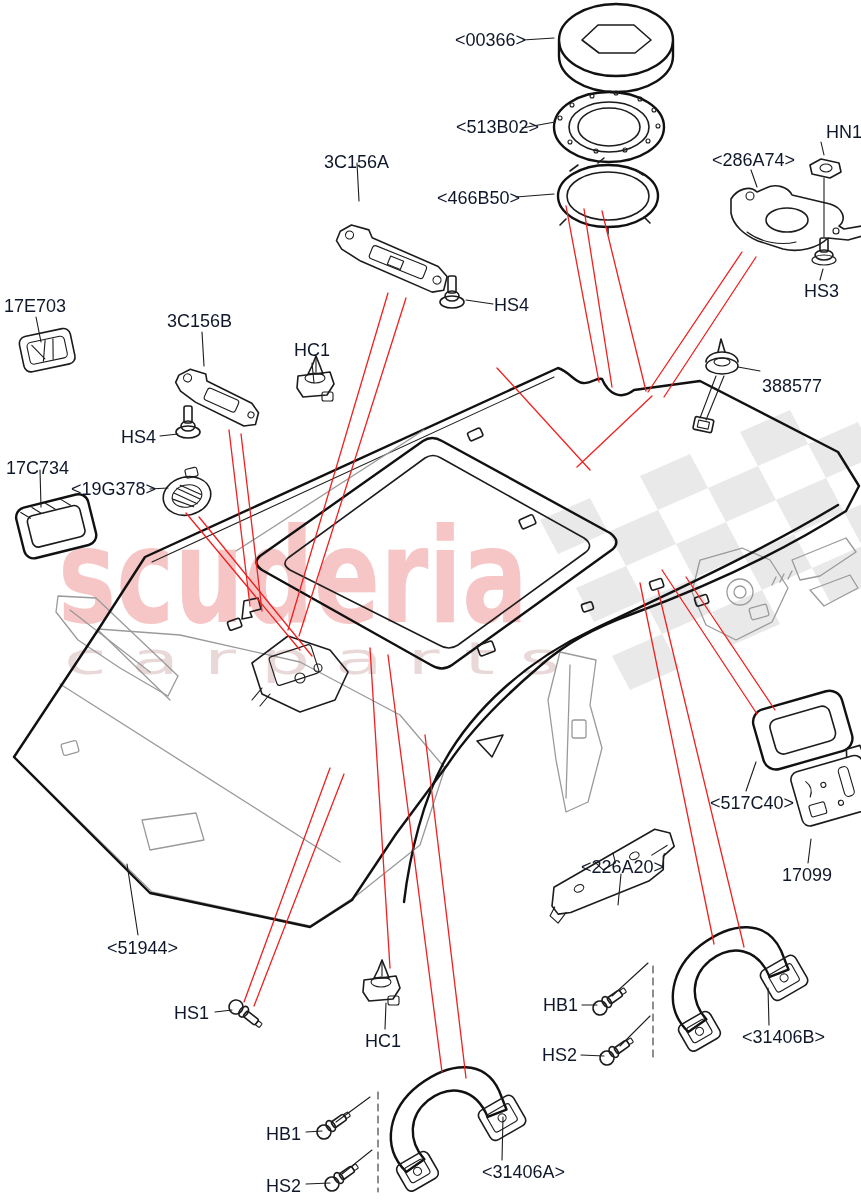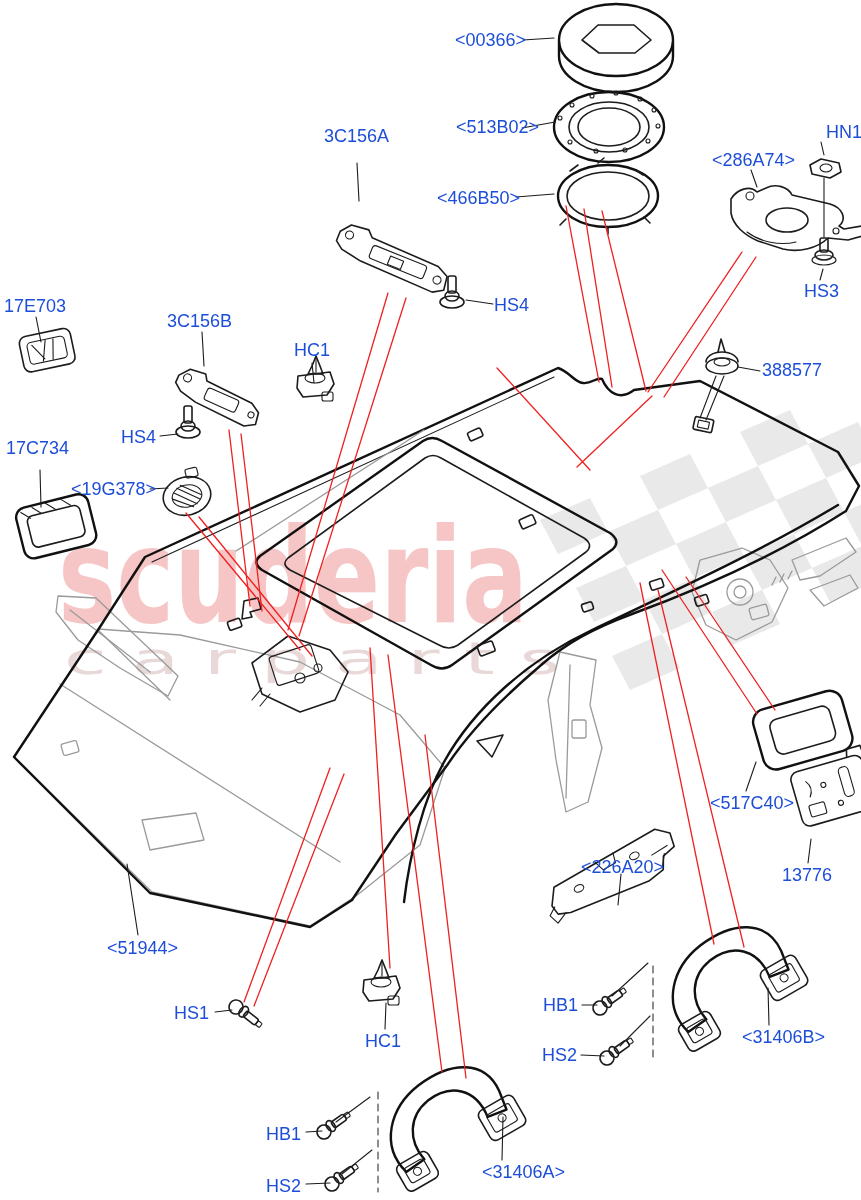--- a/index.html
+++ b/index.html
@@ -10,21 +10,21 @@
   .k {stroke:#1c1c1c;stroke-width:1.6;}
   .k2{stroke:#111;stroke-width:2.4;}
   .kt{stroke:#1c1c1c;stroke-width:1.1;}
   .g {stroke:#9a9a9a;stroke-width:1.3;}
   .r {stroke:#f02020;stroke-width:1.3;}
   .dash{stroke:#1c1c1c;stroke-width:1;stroke-dasharray:7 5;}
   .dot{fill:#111;stroke:none;}
   .chk{fill:#d7d7d7;stroke:none;opacity:.55;}
   .wm-main{fill:#f6c6c6;stroke:none;font-weight:bold;font-family:"DejaVu Sans",sans-serif;}
   .wm-sub{fill:#e8d8d8;stroke:none;font-family:"DejaVu Sans",sans-serif;}
-  .plabel{position:absolute;font-size:18px;color:#1d4ed8;white-space:pre;cursor:pointer;}
+  .plabel{position:absolute;font-size:18px;color:#0f172a;white-space:pre;cursor:pointer;}
 </style>
 </head>
 <body>
 
 <div id="stage">
 
 <svg id="art" width="861" height="1200" viewBox="0 0 861 1200">
   <defs>
     <g id="screw-vert">
       <rect class="k" x="-4" y="-26" width="8" height="17" rx="2"></rect>
@@ -297,34 +297,34 @@
       <circle cx="325" cy="1131" r="3.2"></circle>
           <circle cx="333" cy="1182" r="3.2"></circle>
       <circle cx="503" cy="1113" r="3.2"></circle>
     </g>
   </g>
 </svg>
 
 <div class="plabel" style="left:455px;top:30px">&lt;00366&gt;</div>
 <div class="plabel" style="left:456px;top:117px">&lt;513B02&gt;</div>
 <div class="plabel" style="left:437px;top:188px">&lt;466B50&gt;</div>
-<div class="plabel" style="left:324px;top:126px">3C156A</div>
+<div class="plabel" style="left:324px;top:152px">3C156A</div>
 <div class="plabel" style="left:826px;top:122px">HN1</div>
 <div class="plabel" style="left:712px;top:150px">&lt;286A74&gt;</div>
 <div class="plabel" style="left:804px;top:281px">HS3</div>
 <div class="plabel" style="left:494px;top:295px">HS4</div>
 <div class="plabel" style="left:4px;top:296px">17E703</div>
 <div class="plabel" style="left:167px;top:311px">3C156B</div>
 <div class="plabel" style="left:294px;top:340px">HC1</div>
-<div class="plabel" style="left:762px;top:360px">388577</div>
+<div class="plabel" style="left:762px;top:376px">388577</div>
 <div class="plabel" style="left:121px;top:427px">HS4</div>
-<div class="plabel" style="left:6px;top:438px">17C734</div>
+<div class="plabel" style="left:6px;top:458px">17C734</div>
 <div class="plabel" style="left:71px;top:479px">&lt;19G378&gt;</div>
 <div class="plabel" style="left:710px;top:793px">&lt;517C40&gt;</div>
-<div class="plabel" style="left:782px;top:865px">13776</div>
+<div class="plabel" style="left:782px;top:865px">17099</div>
 <div class="plabel" style="left:581px;top:857px">&lt;226A20&gt;</div>
 <div class="plabel" style="left:107px;top:938px">&lt;51944&gt;</div>
 <div class="plabel" style="left:174px;top:1003px">HS1</div>
 <div class="plabel" style="left:365px;top:1031px">HC1</div>
 <div class="plabel" style="left:543px;top:995px">HB1</div>
 <div class="plabel" style="left:542px;top:1045px">HS2</div>
 <div class="plabel" style="left:742px;top:1027px">&lt;31406B&gt;</div>
 <div class="plabel" style="left:266px;top:1124px">HB1</div>
 <div class="plabel" style="left:266px;top:1176px">HS2</div>
 <div class="plabel" style="left:482px;top:1162px">&lt;31406A&gt;</div>

